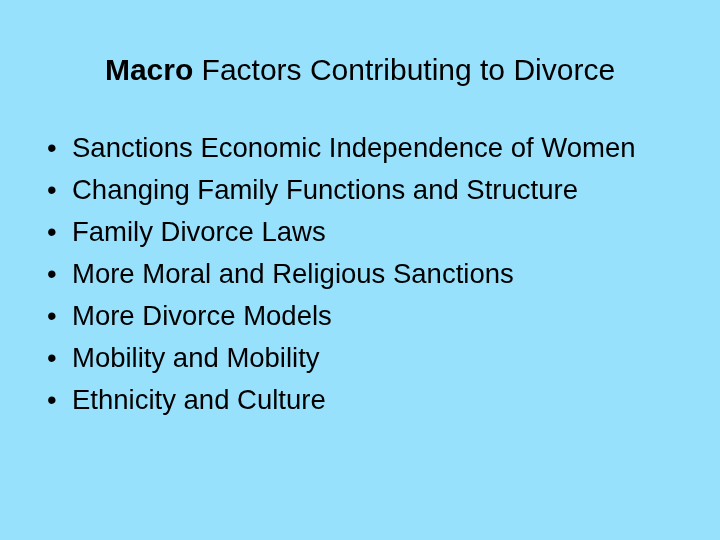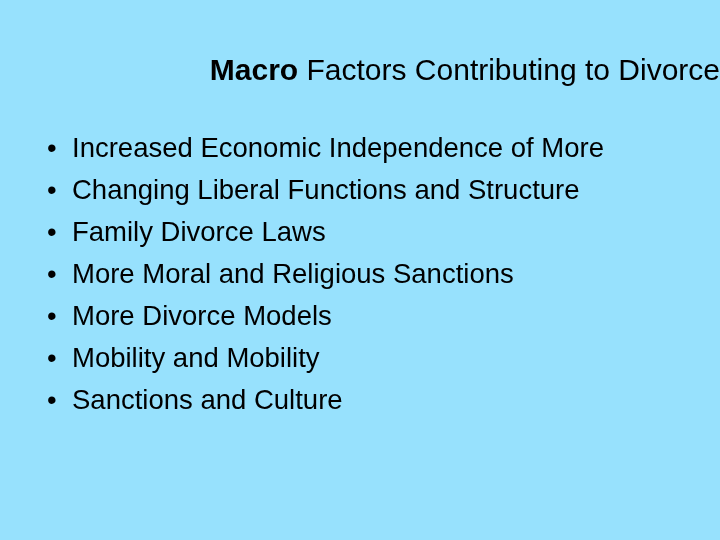--- a/index.html
+++ b/index.html
@@ -18,21 +18,21 @@
     width: 720px;
     height: 540px;
     background: #97e1fd;
     box-sizing: border-box;
   }
   .slide-title {
     position: absolute;
     left: 0;
     top: 52px;
     width: 720px;
-    text-align: right;
+    text-align: center;
     font-size: 30px;
     line-height: 36px;
     color: #000000;
     font-weight: 400;
     letter-spacing: 0px;
     white-space: nowrap;
   }
   .slide-title .title-strong {
     font-weight: 700;
   }
@@ -74,26 +74,26 @@
 <div class="slide">
 
   <div class="slide-title">
     <span class="title-strong">Macro</span><span class="title-rest"> Factors Contributing to Divorce</span>
   </div>
 
   <ul class="bullet-list">
 
     <li class="bullet-item">
       <span class="bullet-marker">•</span>
-      <span class="bullet-text">Increased Economic Independence of More</span>
+      <span class="bullet-text">Sanctions Economic Independence of Women</span>
     </li>
 
     <li class="bullet-item">
       <span class="bullet-marker">•</span>
-      <span class="bullet-text">Changing Liberal Functions and Structure</span>
+      <span class="bullet-text">Changing Family Functions and Structure</span>
     </li>
 
     <li class="bullet-item">
       <span class="bullet-marker">•</span>
       <span class="bullet-text">Family Divorce Laws</span>
     </li>
 
     <li class="bullet-item">
       <span class="bullet-marker">•</span>
       <span class="bullet-text">More Moral and Religious Sanctions</span>
@@ -104,18 +104,18 @@
       <span class="bullet-text">More Divorce Models</span>
     </li>
 
     <li class="bullet-item">
       <span class="bullet-marker">•</span>
       <span class="bullet-text">Mobility and Mobility</span>
     </li>
 
     <li class="bullet-item">
       <span class="bullet-marker">•</span>
-      <span class="bullet-text">Sanctions and Culture</span>
+      <span class="bullet-text">Ethnicity and Culture</span>
     </li>
 
   </ul>
 
 </div>
 
 </body></html>

